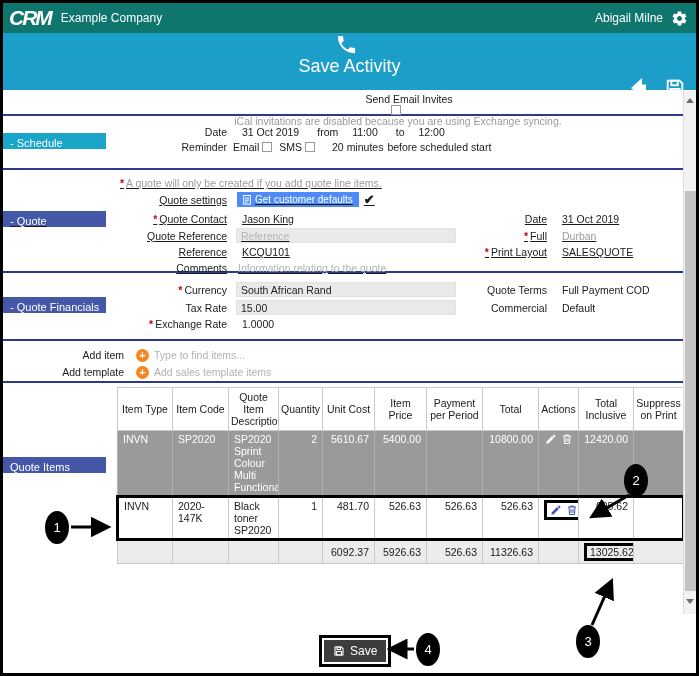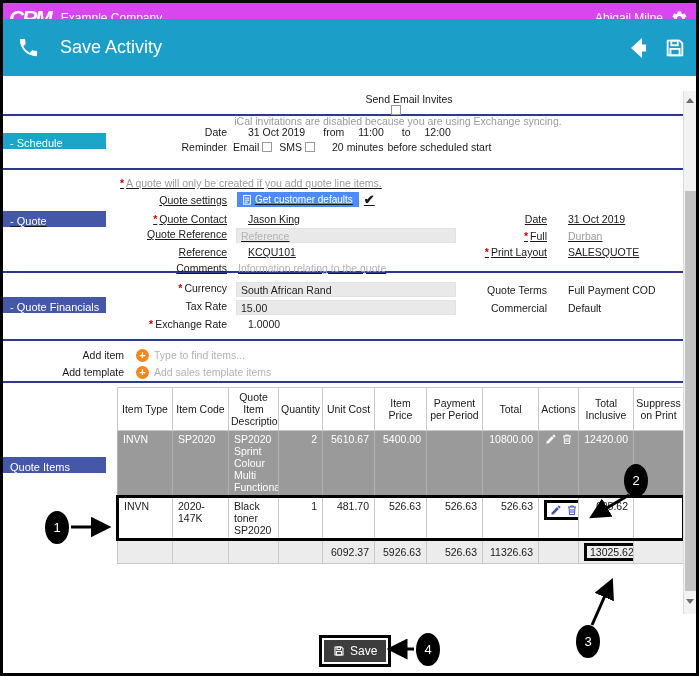--- a/index.html
+++ b/index.html
@@ -1,30 +1,30 @@
 <!DOCTYPE html>
 <html><head>
 <meta charset="utf-8">
 <style>
   * { box-sizing: border-box; }
   body { margin:0; background:#888; font-family:"Liberation Sans", sans-serif; }
   .page { position:relative; width:699px; height:676px; border:3px solid #000; background:#fff;
           font-size:10.5px; color:#1a1a1a; overflow:hidden; }
 
   
-  .topbar { position:absolute; left:0; top:0; width:693px; height:30px; background:#d946ef;
+  .topbar { position:absolute; left:0; top:0; width:693px; height:30px; background:#0f766e;
             display:flex; align-items:center; color:#fff; }
   .brand { font-size:21px; font-weight:bold; font-style:italic; letter-spacing:-2px; margin:0 10px 0 6px; }
   .company { font-size:12px; }
   .user { margin-left:auto; font-size:12px; margin-right:8px; }
   .gear-wrap { margin-right:8px; display:flex; }
 
   
-  .titlebar { position:absolute; left:0; top:16px; width:693px; height:57px; background:#1B9FC8;
-              display:flex; align-items:center; color:#fff; }
+  .titlebar { position:absolute; left:0; top:30px; width:693px; height:57px; background:#1B9FC8;
+              display:flex; align-items:center; color:#fff;flex-direction:column; }
   .phone-wrap { margin:0 20px 0 14px; display:flex; }
   .title { font-size:18px; }
   .nav-icons { margin-left:auto; display:flex; align-items:center; gap:9px; margin-right:10px; }
 
   
   .content { position:absolute; left:0; top:87px; width:693px; height:525px; background:#fff; }
   .sec { display:flex; width:681px; }
   .bt-navy { border-top:2px solid #2B3990; }
   .sec-email { height:24px; }
   .sec-schedule { height:54px; }
@@ -37,25 +37,25 @@
   .side-block { flex:1; margin-bottom:3px; color:#fff; padding:4px 0 0 7px; font-size:11px; }
   .side-block.nolabel { padding:0; }
   .cyan { background:#1BA5C9; }
   .blue { background:#4557A7; }
   .greenb { background:#5CA04E; margin-bottom:0; }
   .body { flex:1; padding:2px 0 0 2px; position:relative; }
 
   .fr { display:flex; align-items:center; margin-top:3px; }
   .fl { width:125px; flex:none; text-align:right; padding-right:6px; }
   .req { color:#CC0000; font-weight:bold; margin-right:2px; }
-  .val { margin-left:15px; white-space:nowrap; }
+  .val { margin-left:9px; white-space:nowrap; }
   .muted { color:#9b9b9b; }
   .sep-lbl { margin:0 0 0 18px; }
   .sep-lbl + .val { margin-left:14px; }
-  .colL { display:flex; width:348px; flex:none; }
+  .colL { display:flex; align-items:center; width:348px; flex:none; }
   .colR { display:flex; align-items:center; }
   .colR .fl { width:97px; }
 
   .cb { width:10px; height:10px; border:1px solid #999; background:#fff; display:inline-block;
         margin:0 3px; flex:none; }
   .note-row { margin-left:12px; margin-top:4px; }
   .chip { background:#4D8BF8; color:#fff; display:inline-flex; align-items:center; gap:4px;
           padding:2px 6px; margin-left:4px; font-size:10px; cursor:default; }
   .checkmark { font-size:13px; font-weight:bold; margin-left:5px; }
   .ginput { background:#e9e9e9; border:1px solid #e2e2e2; width:225px; height:15px;

